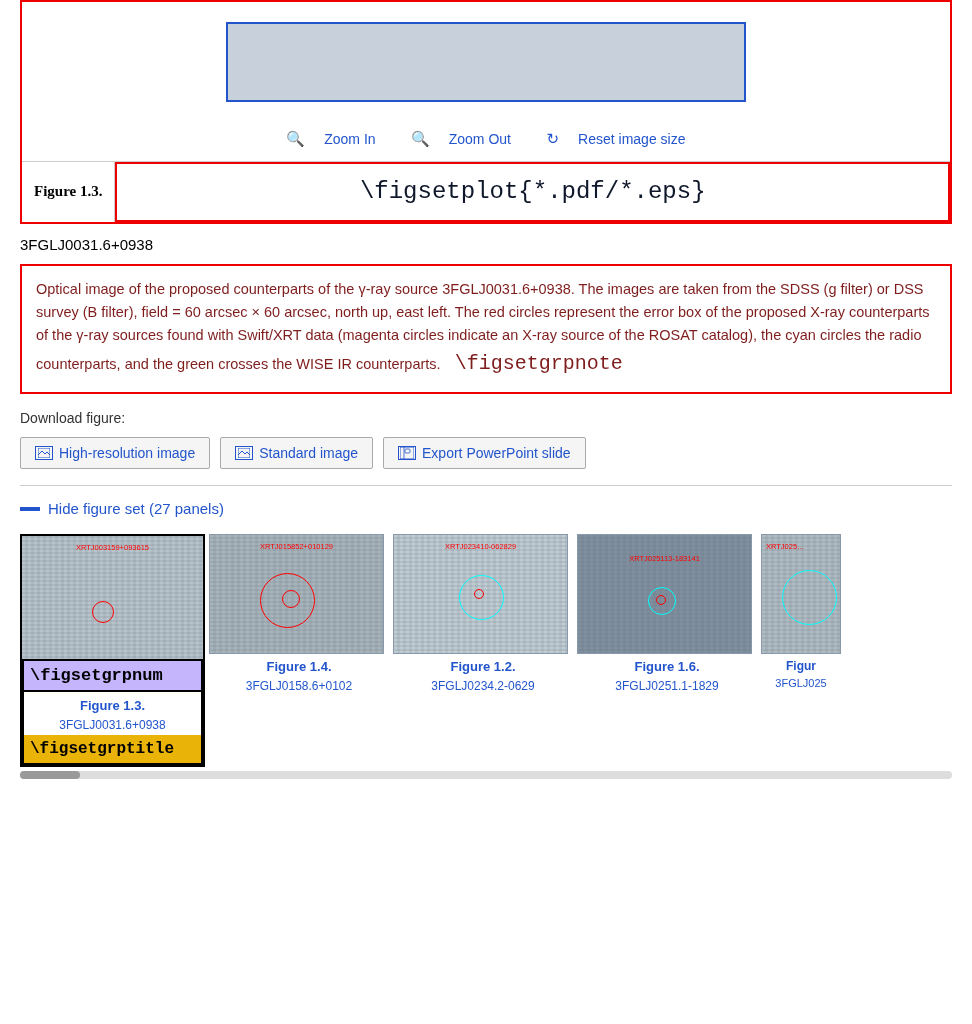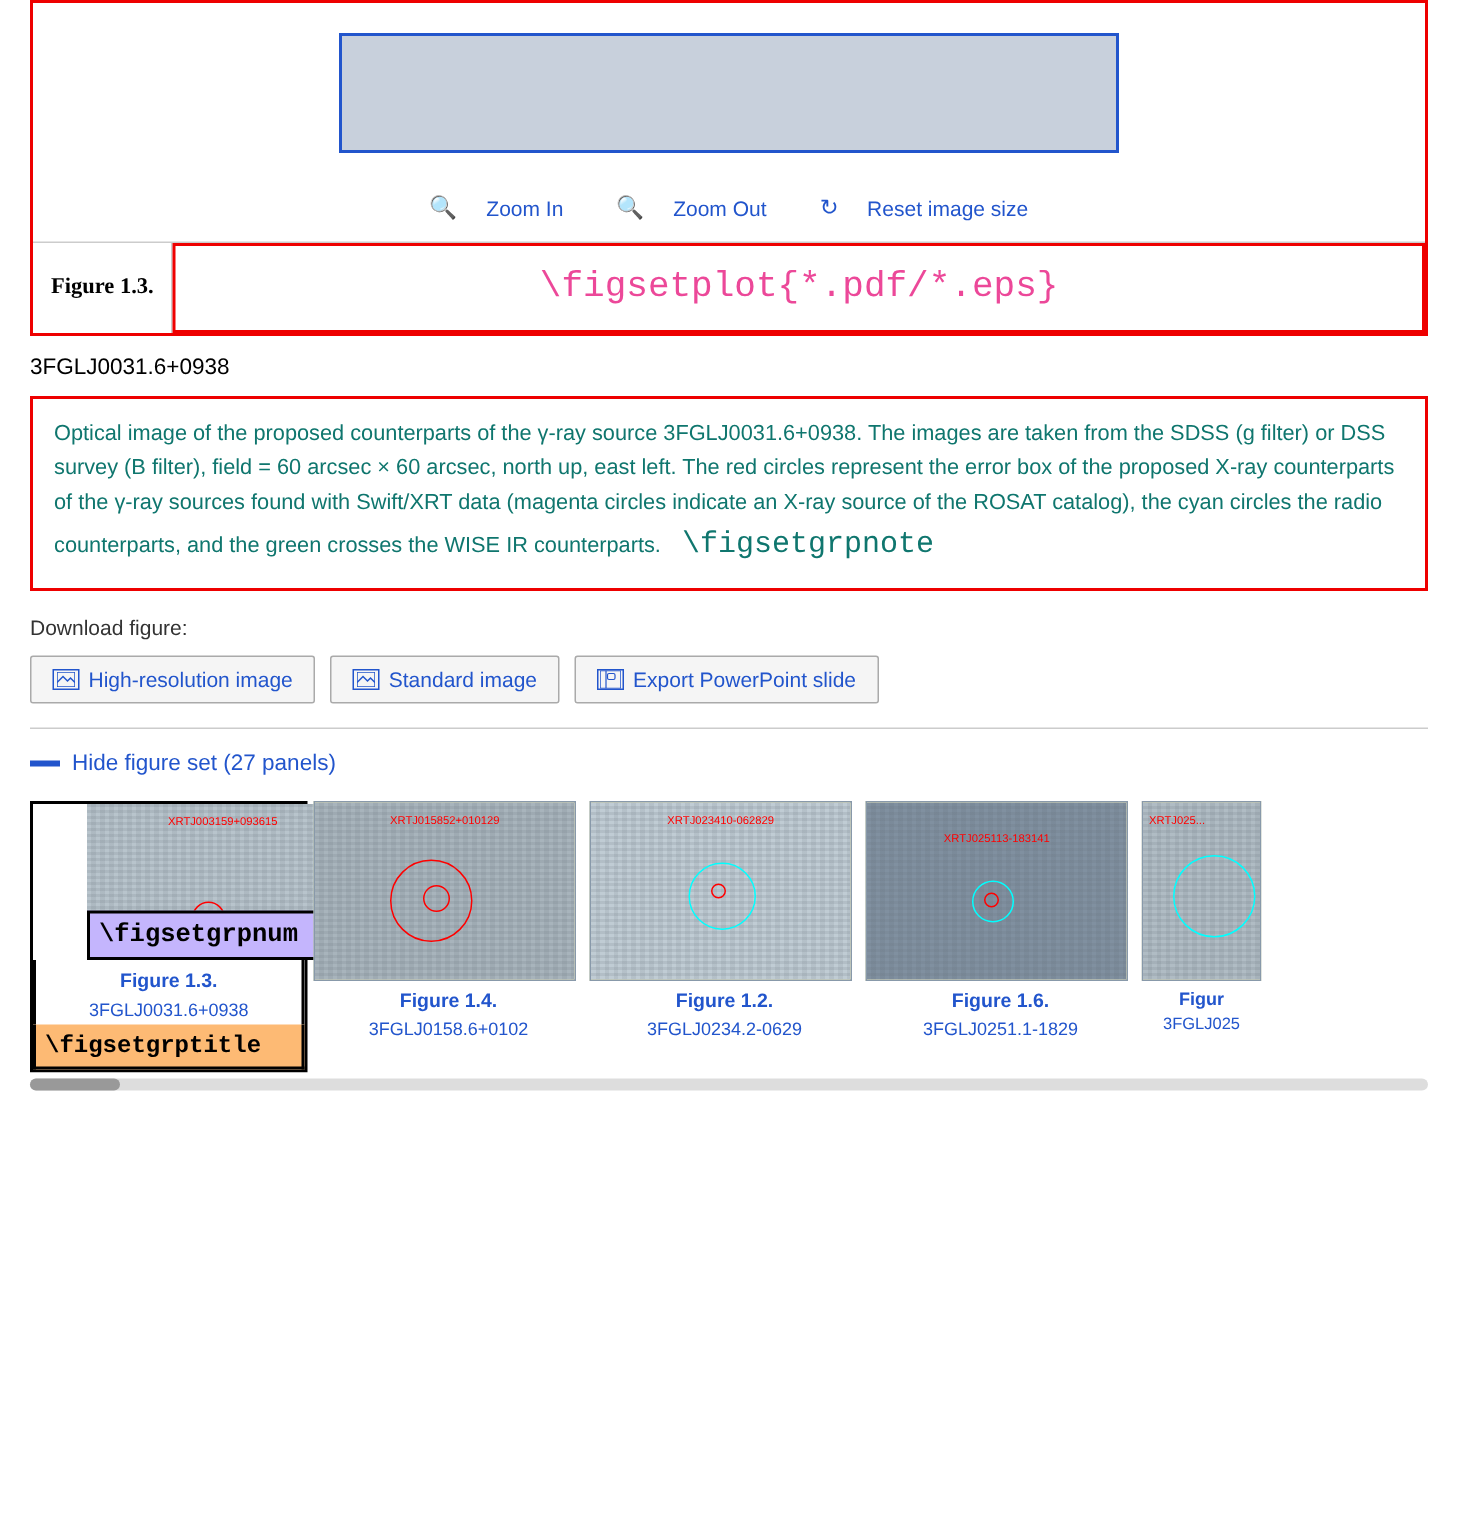--- a/index.html
+++ b/index.html
@@ -68,40 +68,40 @@
     }
     .figure-plot-cell {
       flex: 1;
       border: 2px solid #e00;
       display: flex;
       align-items: center;
       justify-content: center;
       font-size: 24px;
       font-family: 'Courier New', monospace;
       padding: 10px;
-      color: #ec4899;
+      color: #0f172a;
     }
 
     
     .figure-group-id {
       font-family: Arial, sans-serif;
       font-size: 15px;
       margin: 10px 0 8px 0;
       color: #000;
     }
 
     
     .caption-box {
       border: 2px solid #e00;
       padding: 12px 14px;
       margin-bottom: 14px;
       font-family: Arial, sans-serif;
       font-size: 14.5px;
       line-height: 1.6;
-      color: #0f766e;
+      color: #7f1d1d;
     }
     .caption-box .figset-note {
       font-family: 'Courier New', monospace;
       font-size: 20px;
       margin-left: 10px;
     }
 
     
     .download-section {
       margin-bottom: 16px;
@@ -222,25 +222,24 @@
     
     .first-panel-wrapper {
       position: relative;
       flex: 0 0 auto;
       width: 185px;
       border: 2px solid #000;
       margin-right: 4px;
     }
     .first-panel-image {
       width: 100%;
-      height: 104px;
+      height: 156px;
       background: #c0c8d0;
       position: relative;
       overflow: hidden;
-      margin-left: 36px;
     }
 
     .panel-noise {
       width: 100%;
       height: 100%;
       background: repeating-linear-gradient(
         0deg,
         transparent,
         transparent 2px,
         rgba(100,110,120,0.15) 2px,
@@ -375,21 +374,21 @@
         <span style="position:absolute; top:6px; left:50%; transform:translateX(-50%); font-size:7.5px; color:red; font-family:Arial,sans-serif; white-space:nowrap;">XRTJ003159+093615</span>
 
         <div style="position:absolute; bottom:0; left:0; right:0; background:#c4b5fd; border:2px solid #000; padding:2px 6px; font-family:'Courier New',monospace; font-size:17px; font-weight:bold;">
           <span>\figsetgrpnum</span>
         </div>
       </div>
       <div style="background:white; border-left:2px solid #000; border-right:2px solid #000; text-align:center; padding: 1px 0;">
         <a href="#" class="panel-figure-link">Figure 1.3.</a>
         <a href="#" class="panel-figure-subid">3FGLJ0031.6+0938</a>
       </div>
-      <div style="background:#fdba74; border:2px solid #000; border-top:none; padding:2px 6px; font-family:'Courier New',monospace; font-size:16px; font-weight:bold;">
+      <div style="background:#eab308; border:2px solid #000; border-top:none; padding:2px 6px; font-family:'Courier New',monospace; font-size:16px; font-weight:bold;">
         <span>\figsetgrptitle</span>
       </div>
     </div>
 
     <div class="panel-item">
       <div class="panel-image">
         <div class="panel-noise panel-noise-2" style="width:100%;height:100%;position:absolute;top:0;left:0;"></div>
         <span style="position:absolute; top:6px; left:50%; transform:translateX(-50%); font-size:7.5px; color:red; font-family:Arial,sans-serif; white-space:nowrap; z-index:2;">XRTJ015852+010129</span>
         <div style="position:absolute; left:72px; top:55px; width:18px; height:18px; border:1.5px solid red; border-radius:50%; z-index:2;"></div>
         <div style="position:absolute; left:50px; top:38px; width:55px; height:55px; border:1.5px solid red; border-radius:50%; z-index:2;"></div>

